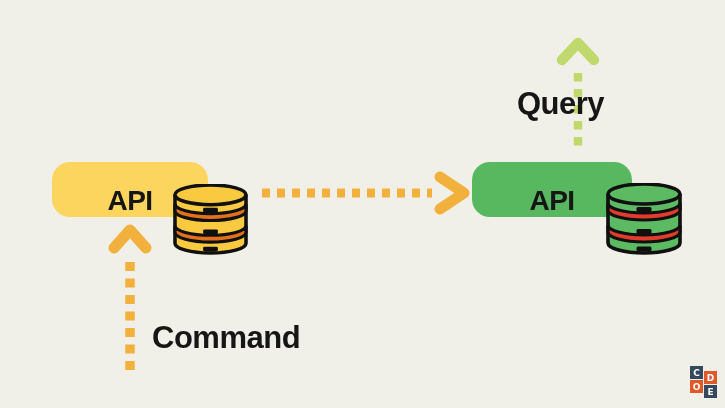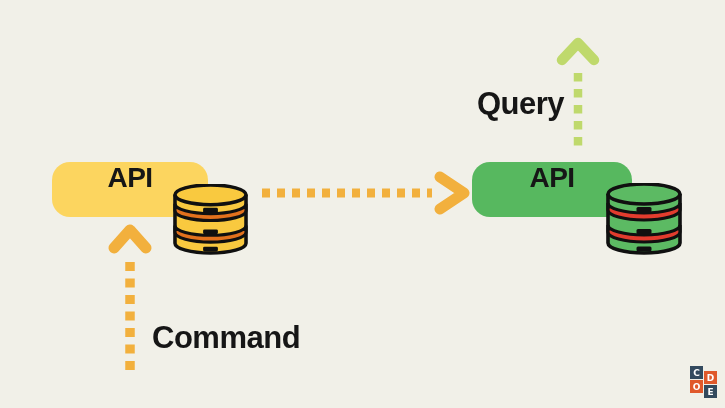--- a/index.html
+++ b/index.html
@@ -7,41 +7,41 @@
   .stage{
     position:relative;
     width:725px;height:408px;
     background:#F1F0E8;
     overflow:hidden;
   }
   .api-box{
     position:absolute;
     height:55px;
     border-radius:18px;
-    display:flex;align-items:flex-start;justify-content:center;
+    display:flex;align-items:flex-end;justify-content:center;
   }
   .api-box .api-text{
     font-size:28px;font-weight:700;color:#161616;letter-spacing:-0.5px;
   }
   #box-command{left:52px;top:162px;width:156px;background:#FCD55F;}
   #box-query{left:472px;top:162px;width:160px;background:#57B85F;}
   .db-icon{position:absolute;}
   #db-command{left:172px;top:184px;width:77px;height:73px;}
   #db-query{left:605px;top:183px;width:78px;height:74px;}
   .arrow-svg{position:absolute;}
   #sync-arrow{left:258px;top:171px;}
   #command-arrow{left:106px;top:222px;}
   #query-arrow{left:556px;top:36px;}
   .flow-label{
     position:absolute;
     font-size:31px;font-weight:700;color:#161616;letter-spacing:-0.5px;
     line-height:1.1;white-space:nowrap;
   }
   #command-label{left:152px;top:321px;}
-  #query-label{left:477px;top:87px;}
+  #query-label{left:517px;top:87px;}
   .logo{
     position:absolute;left:690px;top:366px;
     display:flex;gap:1px;
   }
   .logo-col{display:flex;flex-direction:column;gap:1px;}
   .logo-col.right{transform:translateY(5px);}
   .tile{
     width:13px;height:13px;
     display:flex;align-items:center;justify-content:center;
     color:#FFFFFF;font-size:9px;font-weight:700;

